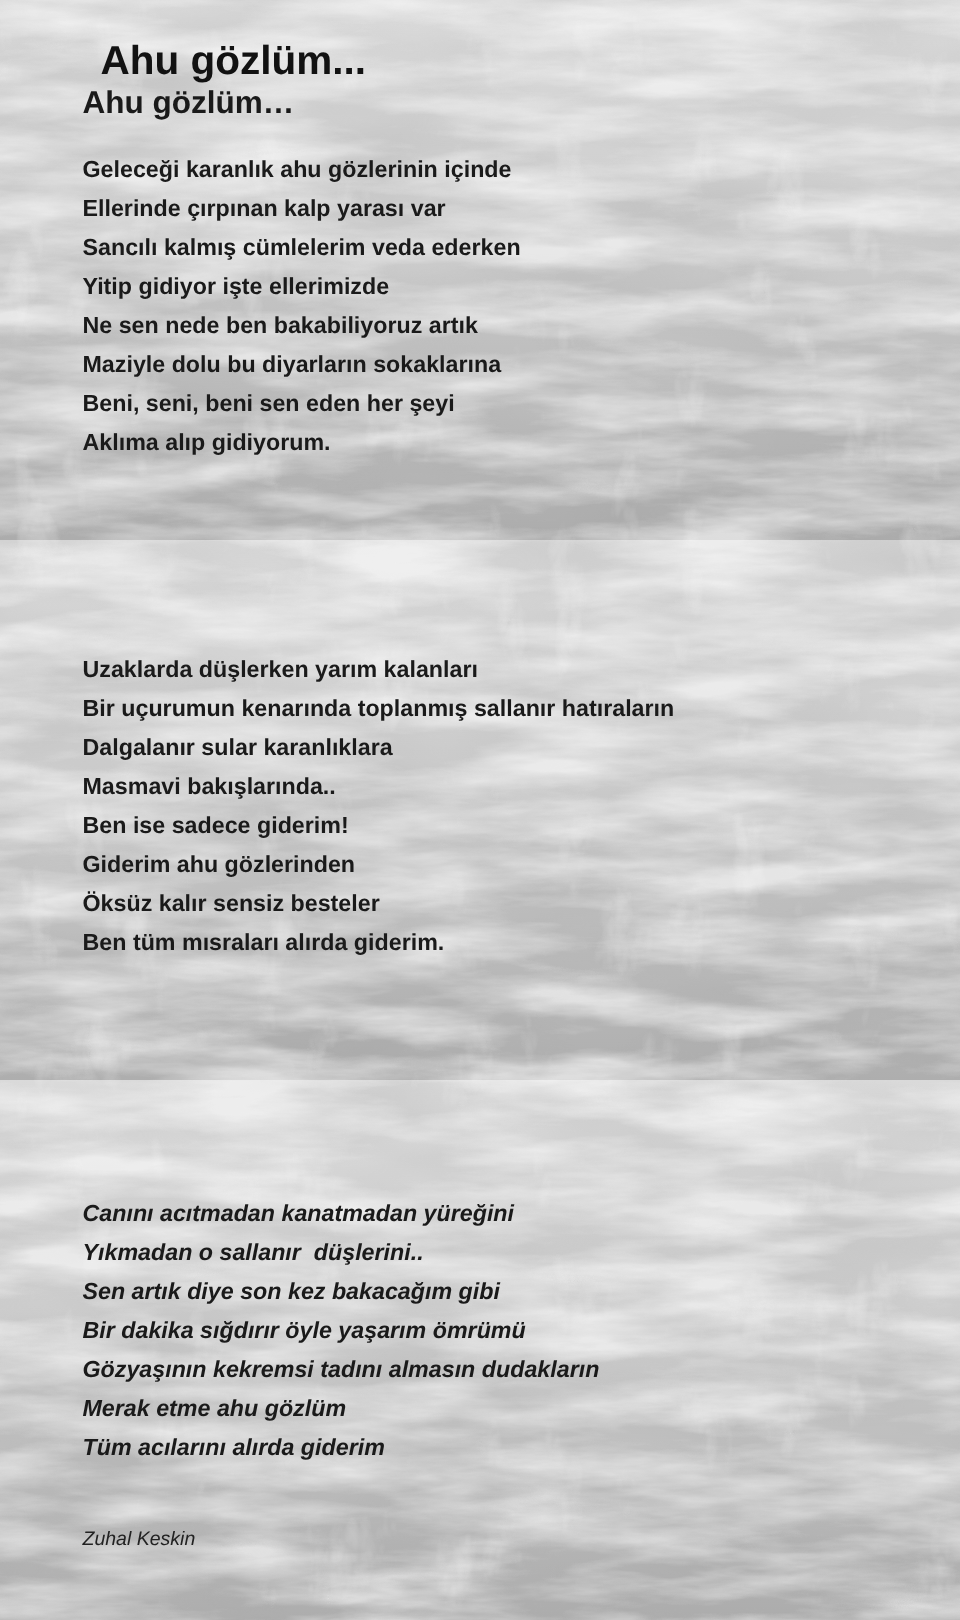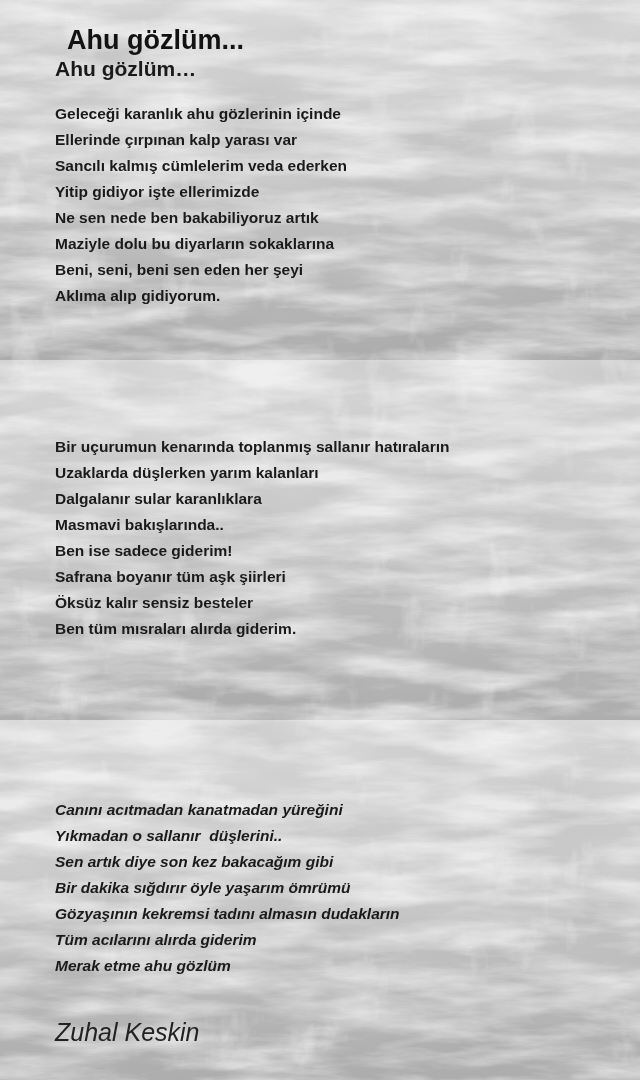--- a/index.html
+++ b/index.html
@@ -60,21 +60,21 @@
     color: #1a1a1a;
     white-space: pre-wrap;
   }
   .stanza-1 { top: 101px; }
   .stanza-2 { top: 434px; }
   .stanza-3 { top: 797px; font-style: italic; }
   .author-name {
     position: absolute;
     left: 55px;
     top: 1018px;
-    font-size: 25px;
+    font-size: 13px;
     font-style: italic;
     font-weight: normal;
     color: #222222;
   }
 </style>
 </head>
 <body>
 
 <div class="page">
 
@@ -118,36 +118,36 @@
       <div class="line">Ellerinde çırpınan kalp yarası var</div>
       <div class="line">Sancılı kalmış cümlelerim veda ederken</div>
       <div class="line">Yitip gidiyor işte ellerimizde</div>
       <div class="line">Ne sen nede ben bakabiliyoruz artık</div>
       <div class="line">Maziyle dolu bu diyarların sokaklarına</div>
       <div class="line">Beni, seni, beni sen eden her şeyi</div>
       <div class="line">Aklıma alıp gidiyorum.</div>
     </div>
 
     <div class="stanza stanza-2">
+      <div class="line">Uzaklarda düşlerken yarım kalanları</div>
       <div class="line">Bir uçurumun kenarında toplanmış sallanır hatıraların</div>
-      <div class="line">Uzaklarda düşlerken yarım kalanları</div>
       <div class="line">Dalgalanır sular karanlıklara</div>
       <div class="line">Masmavi bakışlarında..</div>
       <div class="line">Ben ise sadece giderim!</div>
-      <div class="line">Safrana boyanır tüm aşk şiirleri</div>
+      <div class="line">Giderim ahu gözlerinden</div>
       <div class="line">Öksüz kalır sensiz besteler</div>
       <div class="line">Ben tüm mısraları alırda giderim.</div>
     </div>
 
     <div class="stanza stanza-3">
       <div class="line">Canını acıtmadan kanatmadan yüreğini</div>
       <div class="line">Yıkmadan o sallanır  düşlerini..</div>
       <div class="line">Sen artık diye son kez bakacağım gibi</div>
       <div class="line">Bir dakika sığdırır öyle yaşarım ömrümü</div>
       <div class="line">Gözyaşının kekremsi tadını almasın dudakların</div>
+      <div class="line">Merak etme ahu gözlüm</div>
       <div class="line">Tüm acılarını alırda giderim</div>
-      <div class="line">Merak etme ahu gözlüm</div>
     </div>
 
     <div class="author-name">Zuhal Keskin</div>
 
   </div>
 </div>
 
 </body></html>

